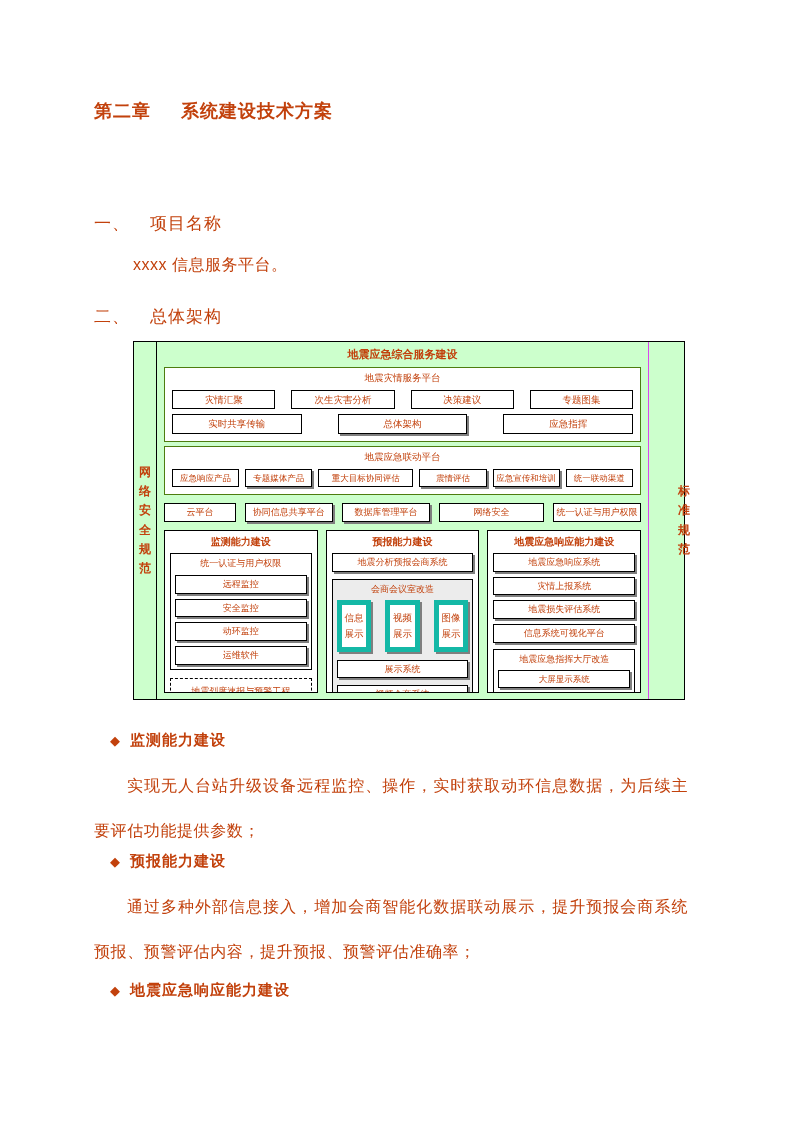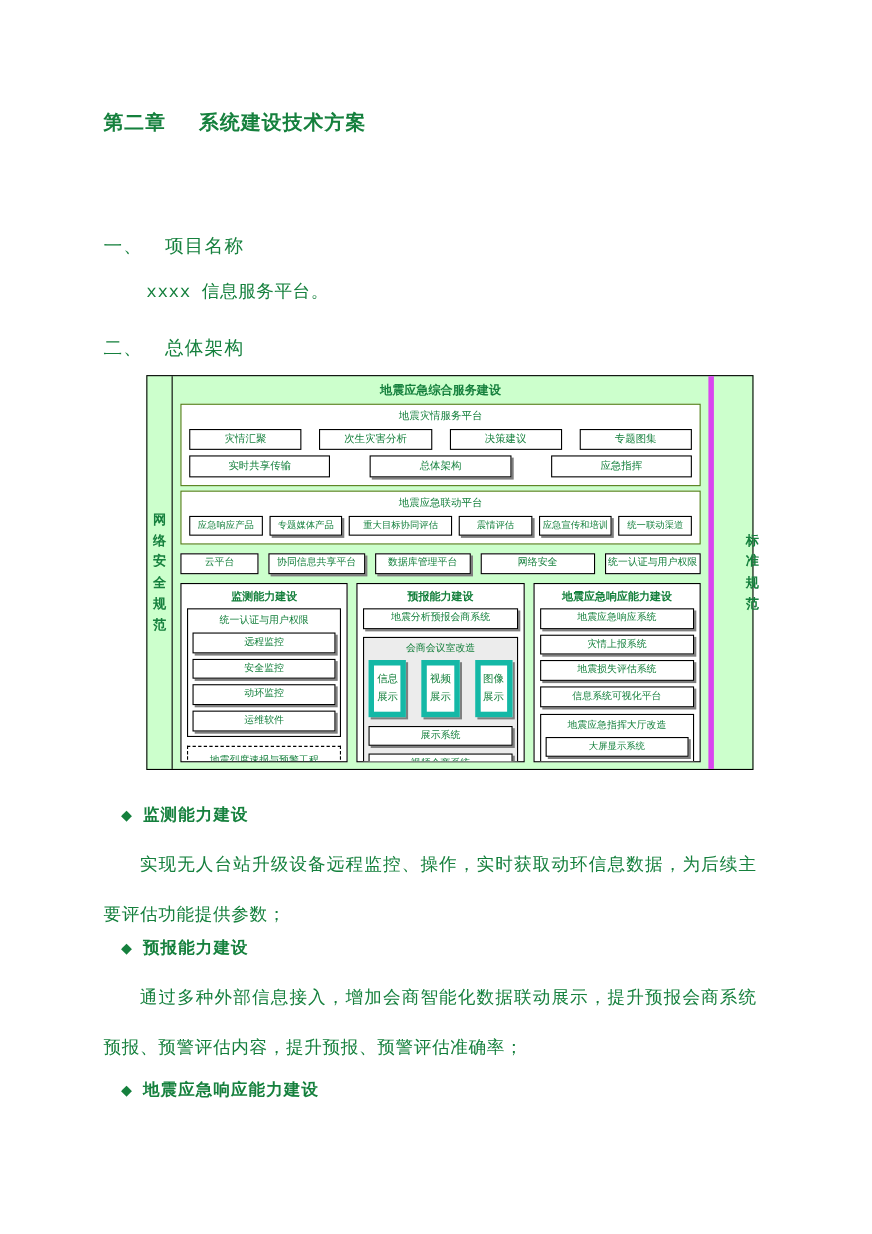--- a/index.html
+++ b/index.html
@@ -1,48 +1,48 @@
 <!DOCTYPE html>
 <html><head>
 <meta charset="utf-8">
 <style>
   * { margin:0; padding:0; box-sizing:border-box; }
   html,body { background:#888; }
   .page {
     position:relative; width:793px; height:1122px; margin:0 auto;
     background:#ffffff; overflow:hidden;
-    font-family:"DejaVu Sans","Liberation Sans",sans-serif; color:#15803d;
+    font-family:"DejaVu Sans","Liberation Sans",sans-serif; color:#c2410c;
   }
   
   .h-chapter, .h-section {
     position:absolute; left:94px; font-size:18px; font-weight:bold;
     font-family:"DejaVu Sans","Liberation Sans",sans-serif; letter-spacing:1px;
   }
   .h-chapter { top:99px; }
   .h-section { top:157px; }
   .h-num { display:inline-block; margin-right:30px; }
   .h-item {
     position:absolute; left:94px; font-size:17px;
     font-family:"DejaVu Serif","Liberation Serif",serif; letter-spacing:1px;
   }
   .h-item .h-num { margin-right:20px; }
   .h-item1 { top:212px; }
   .h-item2 { top:305px; }
   .body-line {
     position:absolute; left:133px; top:255px; font-size:16px;
-    font-family:Liberation Mono, monospace; letter-spacing:0.5px;
+    font-family:Liberation Sans, sans-serif; letter-spacing:0.5px;
   }
   
   .diagram {
     position:absolute; left:133px; top:341px; width:552px; height:359px;
     background:#ccffcc; border:1px solid #000; display:flex;
   }
   .rail { width:23px; display:flex; align-items:center; justify-content:center; }
   .rail-left  { border-right:1px solid #000; }
-  .rail-right { border-left:5px solid #d946ef;padding-left:35px; }
+  .rail-right { border-left:1px solid #d946ef;padding-left:35px; }
   .rail-text {
     width:14px; word-break:break-all; text-align:center;
     font-size:12px; font-weight:bold; line-height:1.6;
   }
   .dmain { flex:1; padding:3px 7px 6px; display:flex; flex-direction:column; min-width:0; }
   .dtitle { text-align:center; font-weight:bold; font-size:11px; margin:2px 0 5px; }
   .panel { border:1px solid #4d7c0f; background:#fff; padding:2px 7px 7px; }
   .ptitle { text-align:center; font-size:9.5px; margin:2px 0 2px; }
   .brow { display:flex; margin-top:5px; }
   .box {

